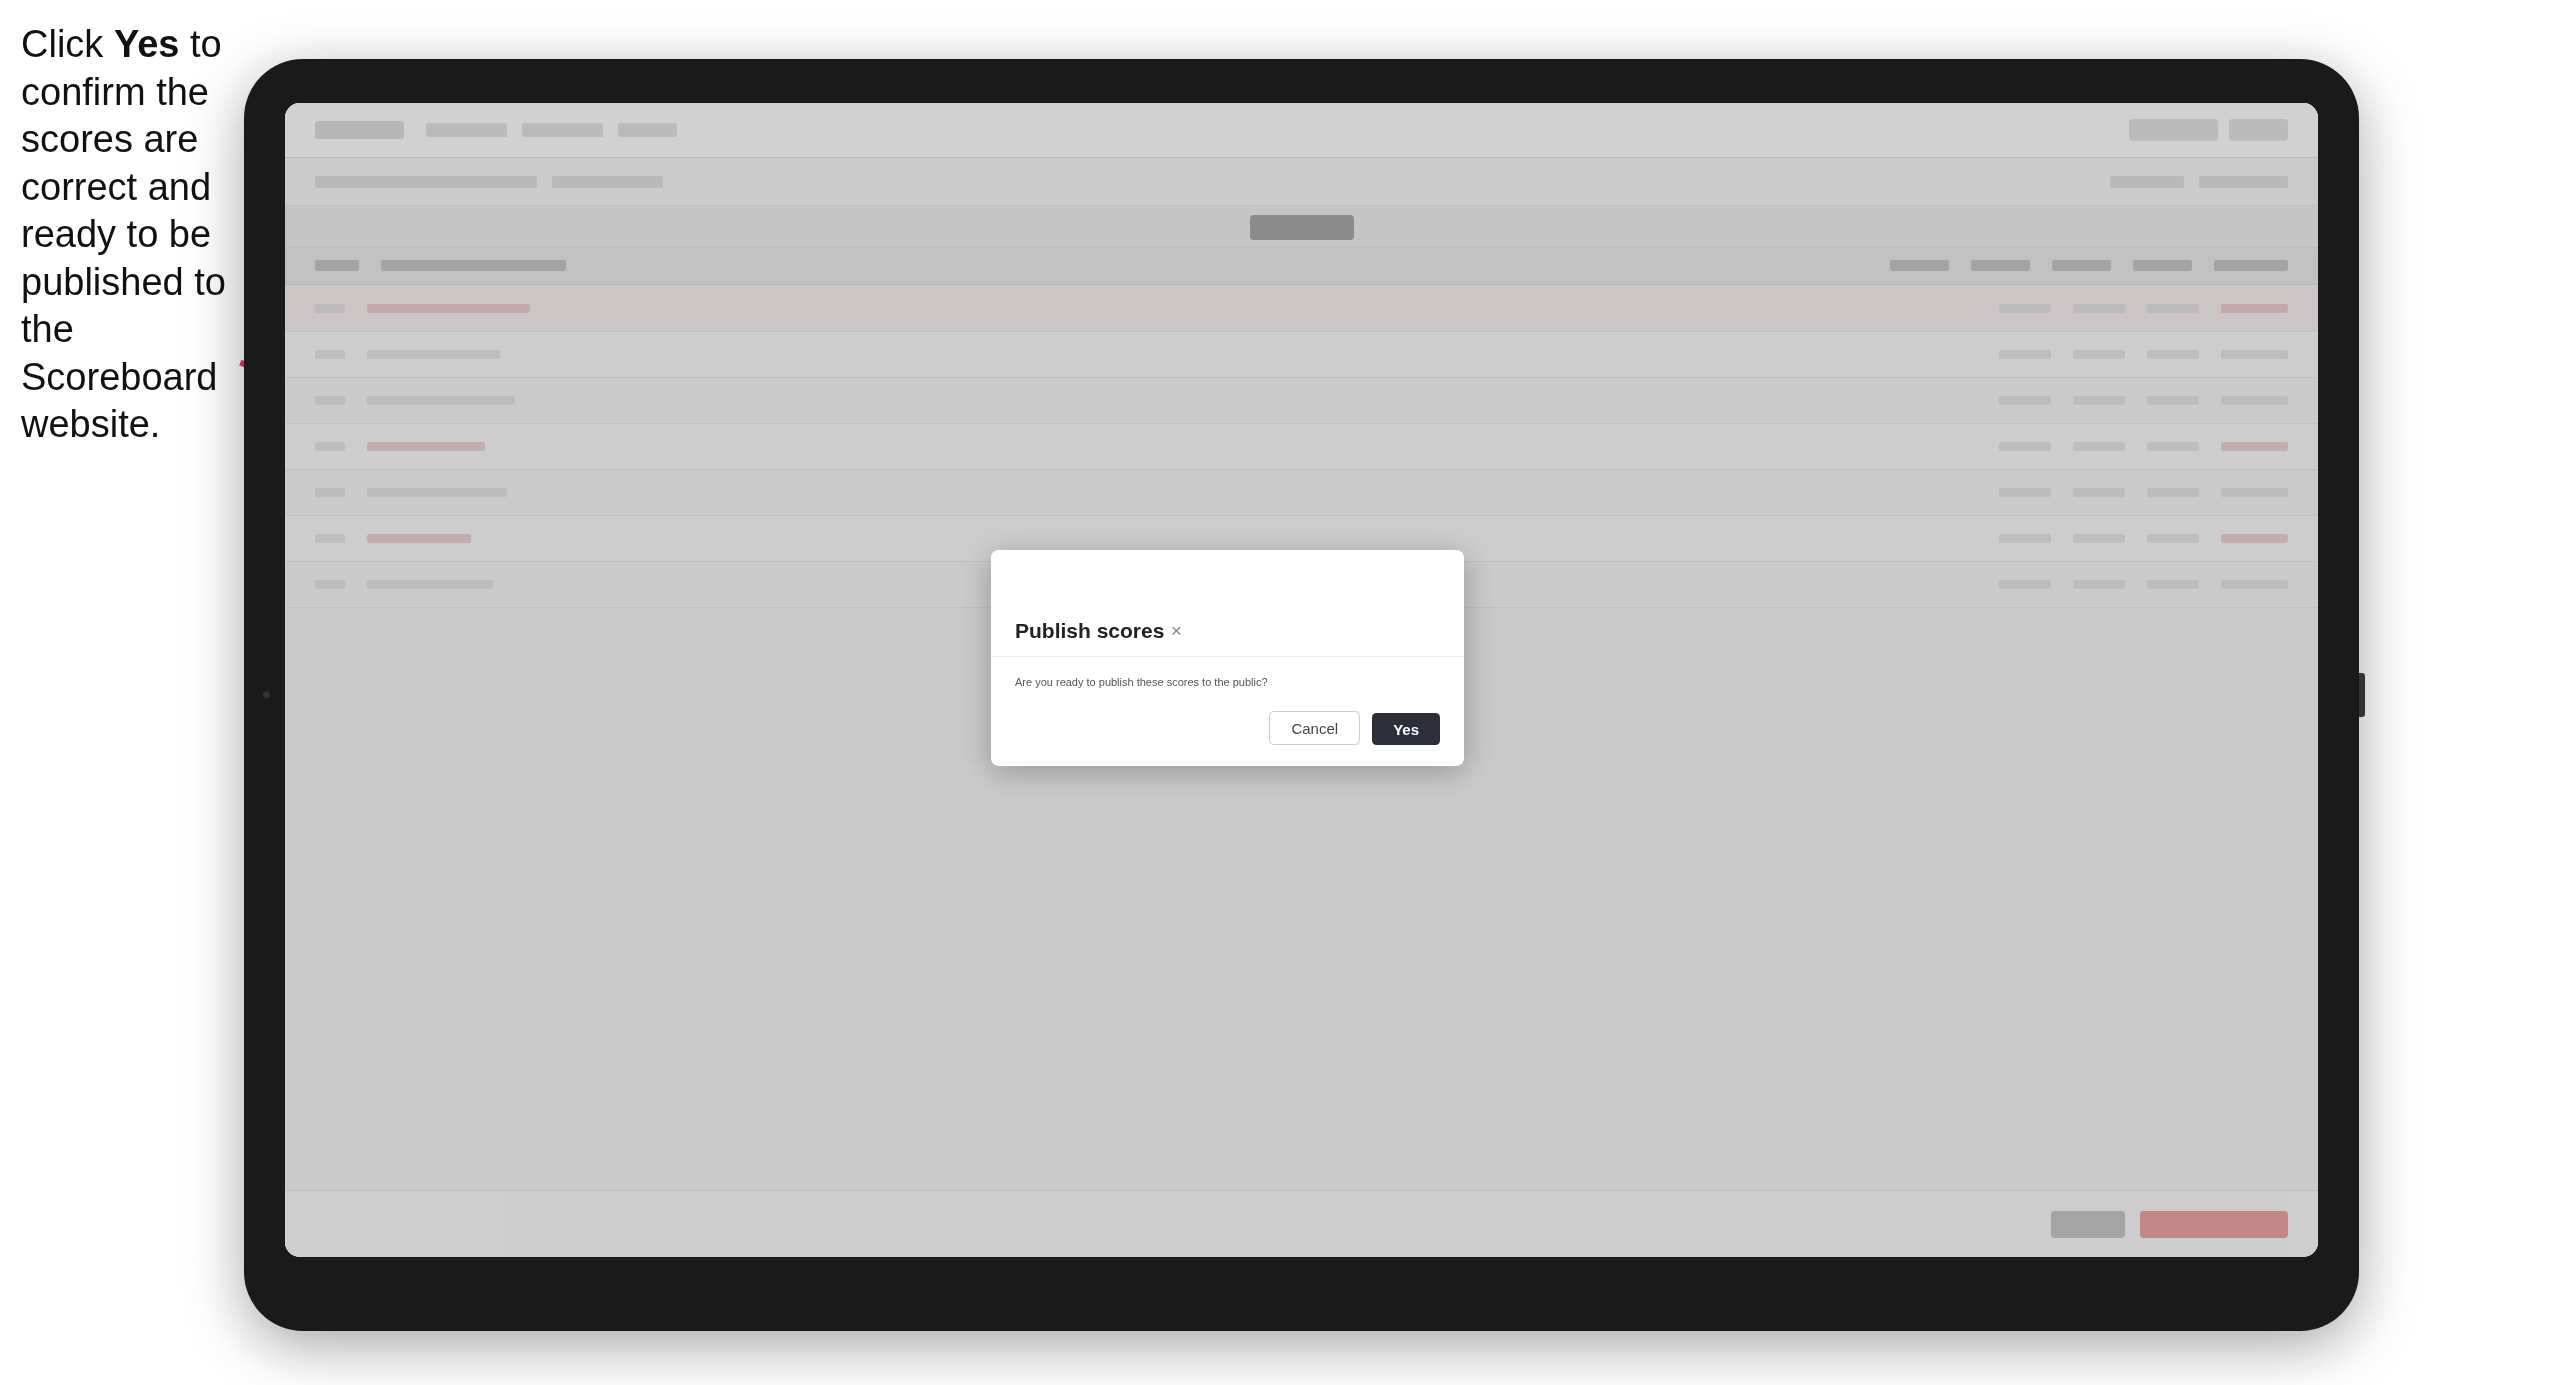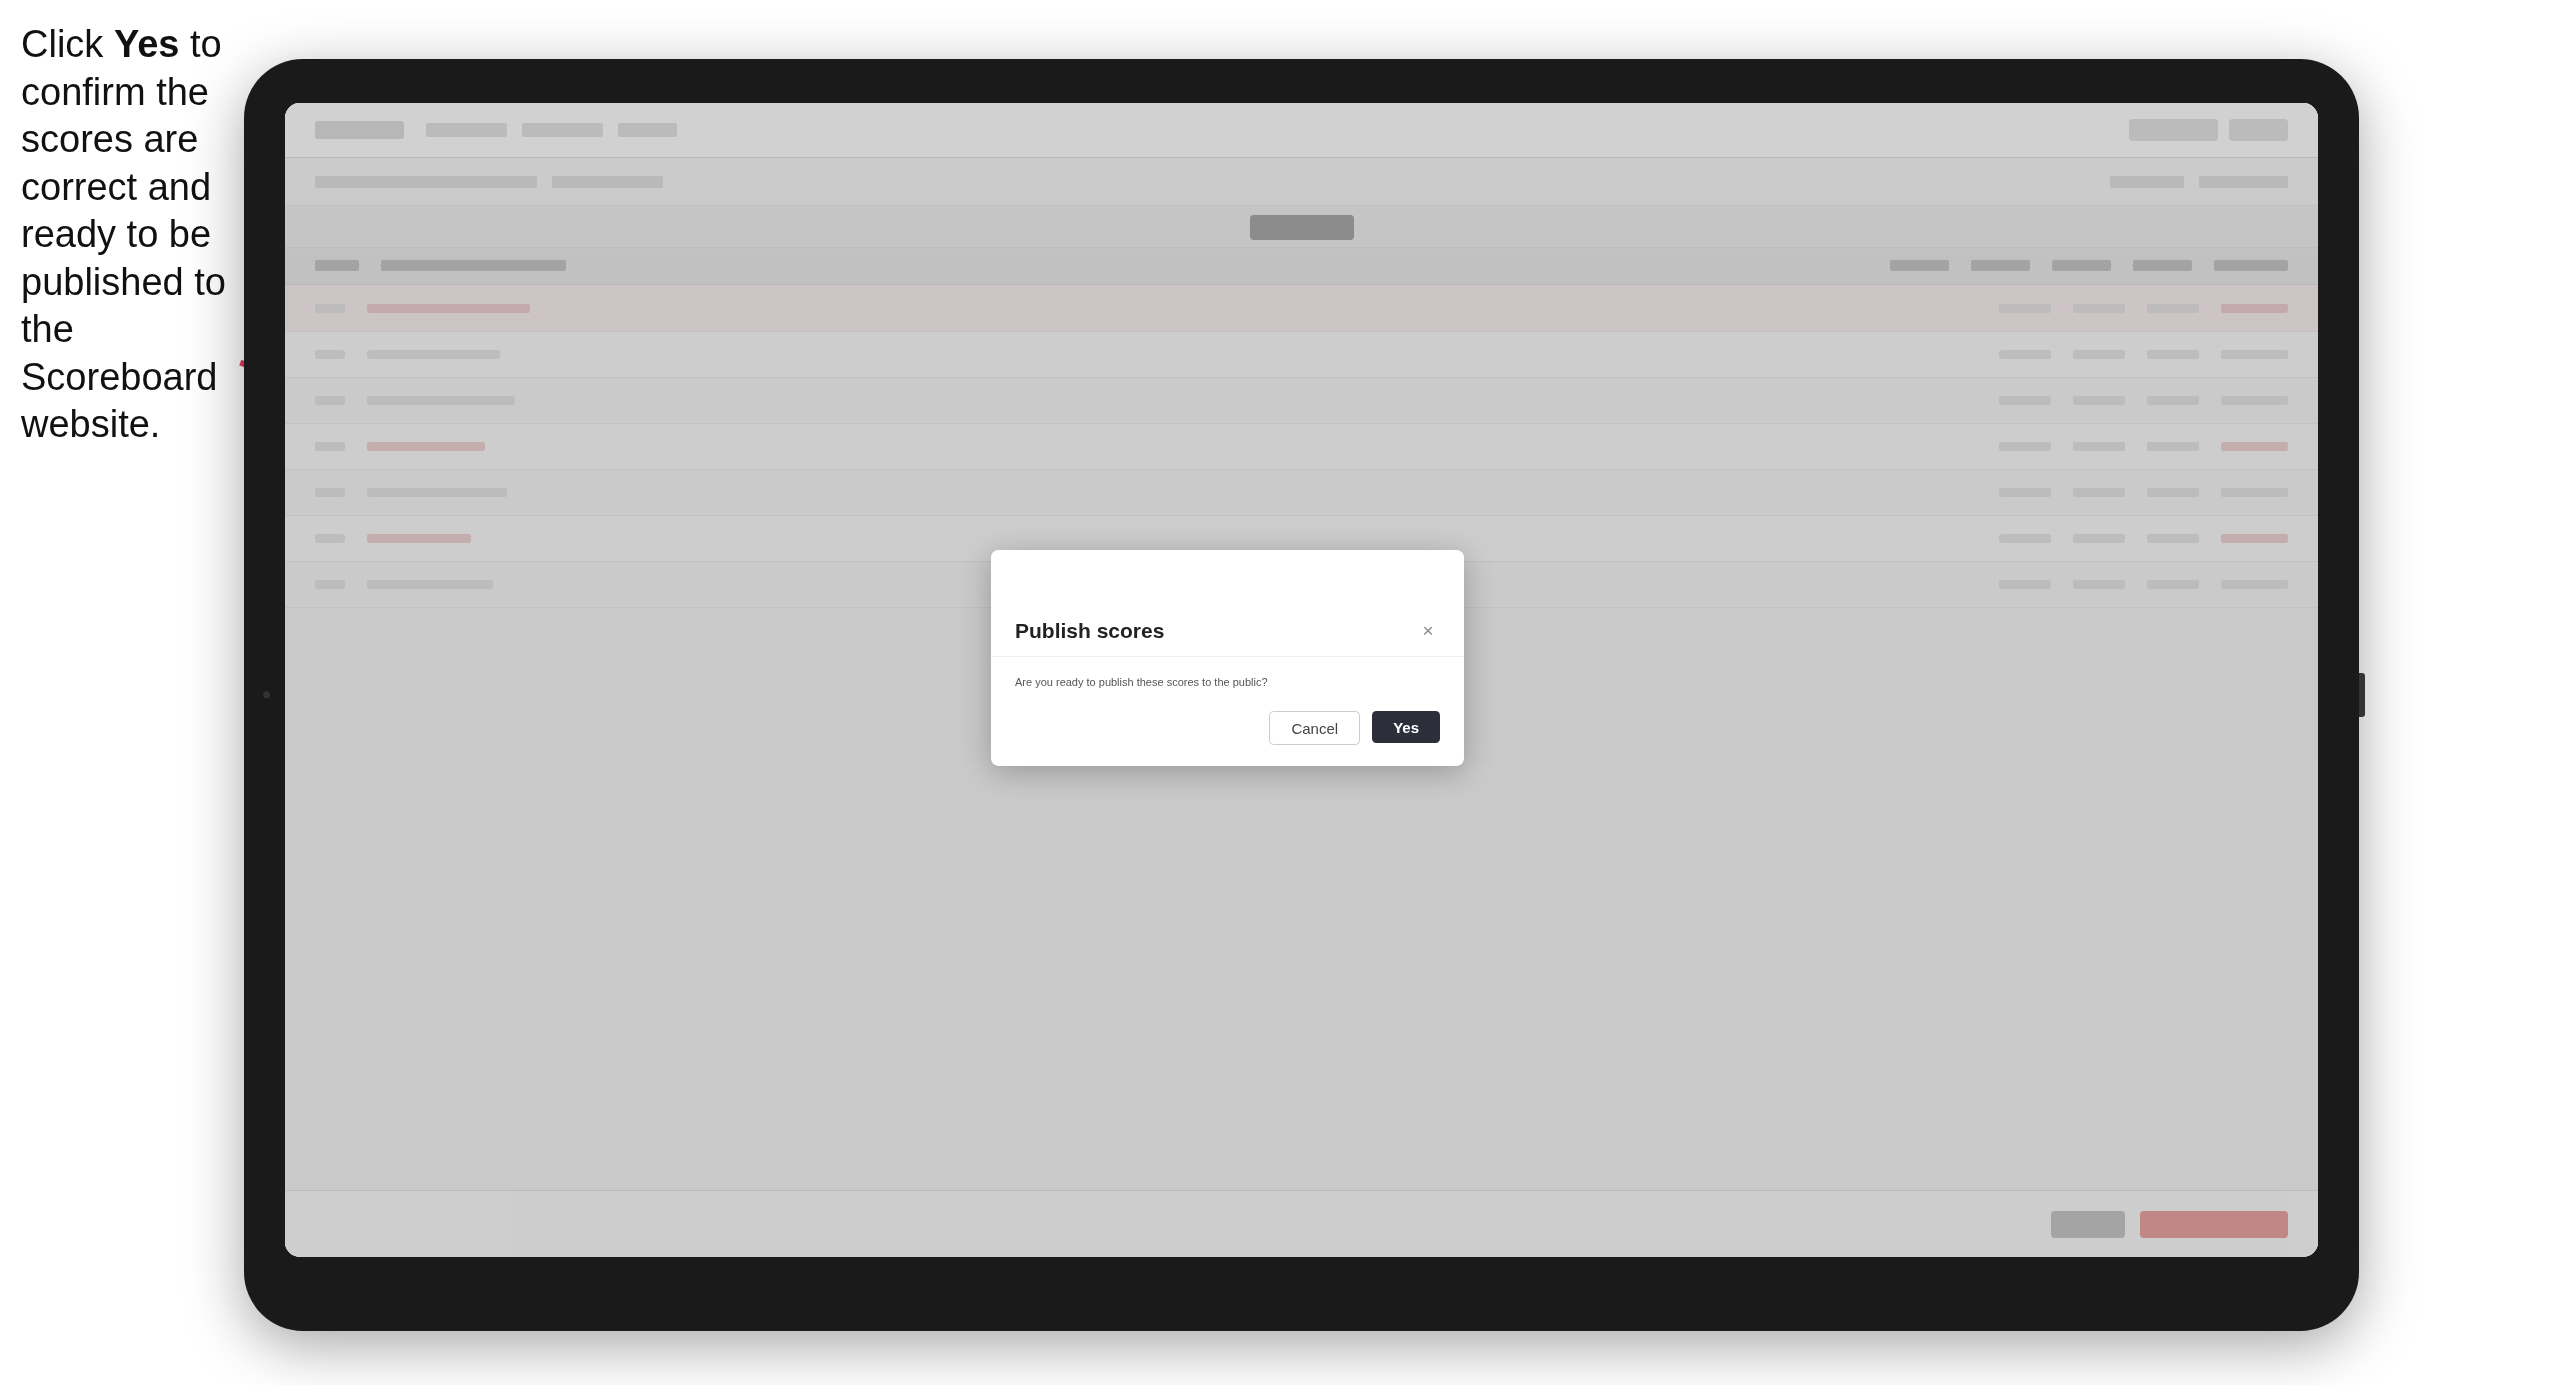--- a/index.html
+++ b/index.html
@@ -271,21 +271,21 @@
       padding: 0;
       position: relative;
       
       margin-top: -44px;
       margin-left: -148px;
     }
 
     .modal-header {
       display: flex;
       align-items: center;
-      justify-content: space-between;
+      justify-content: flex-start;
       padding: 21px 24px 13.3px 24px;
       border-bottom: 0.7px solid #f0f0f0;
       margin-top: 48px;
     }
 
     .modal-title {
       font-size: 21px;
       font-weight: 600;
       color: #222222;
     }
@@ -309,21 +309,21 @@
     }
 
     .modal-message {
       font-size: 11px;
       color: #555555;
       line-height: 1.5;
     }
 
     .modal-footer {
       display: flex;
-      align-items: flex-start;
+      align-items: flex-end;
       justify-content: flex-end;
       gap: 12px;
       padding: 0 24px 21px 24px;
     }
 
     .btn-cancel {
       padding: 7.4px 21px;
       background: #ffffff;
       border: 0.7px solid #cccccc;
       border-radius: 4.4px;

